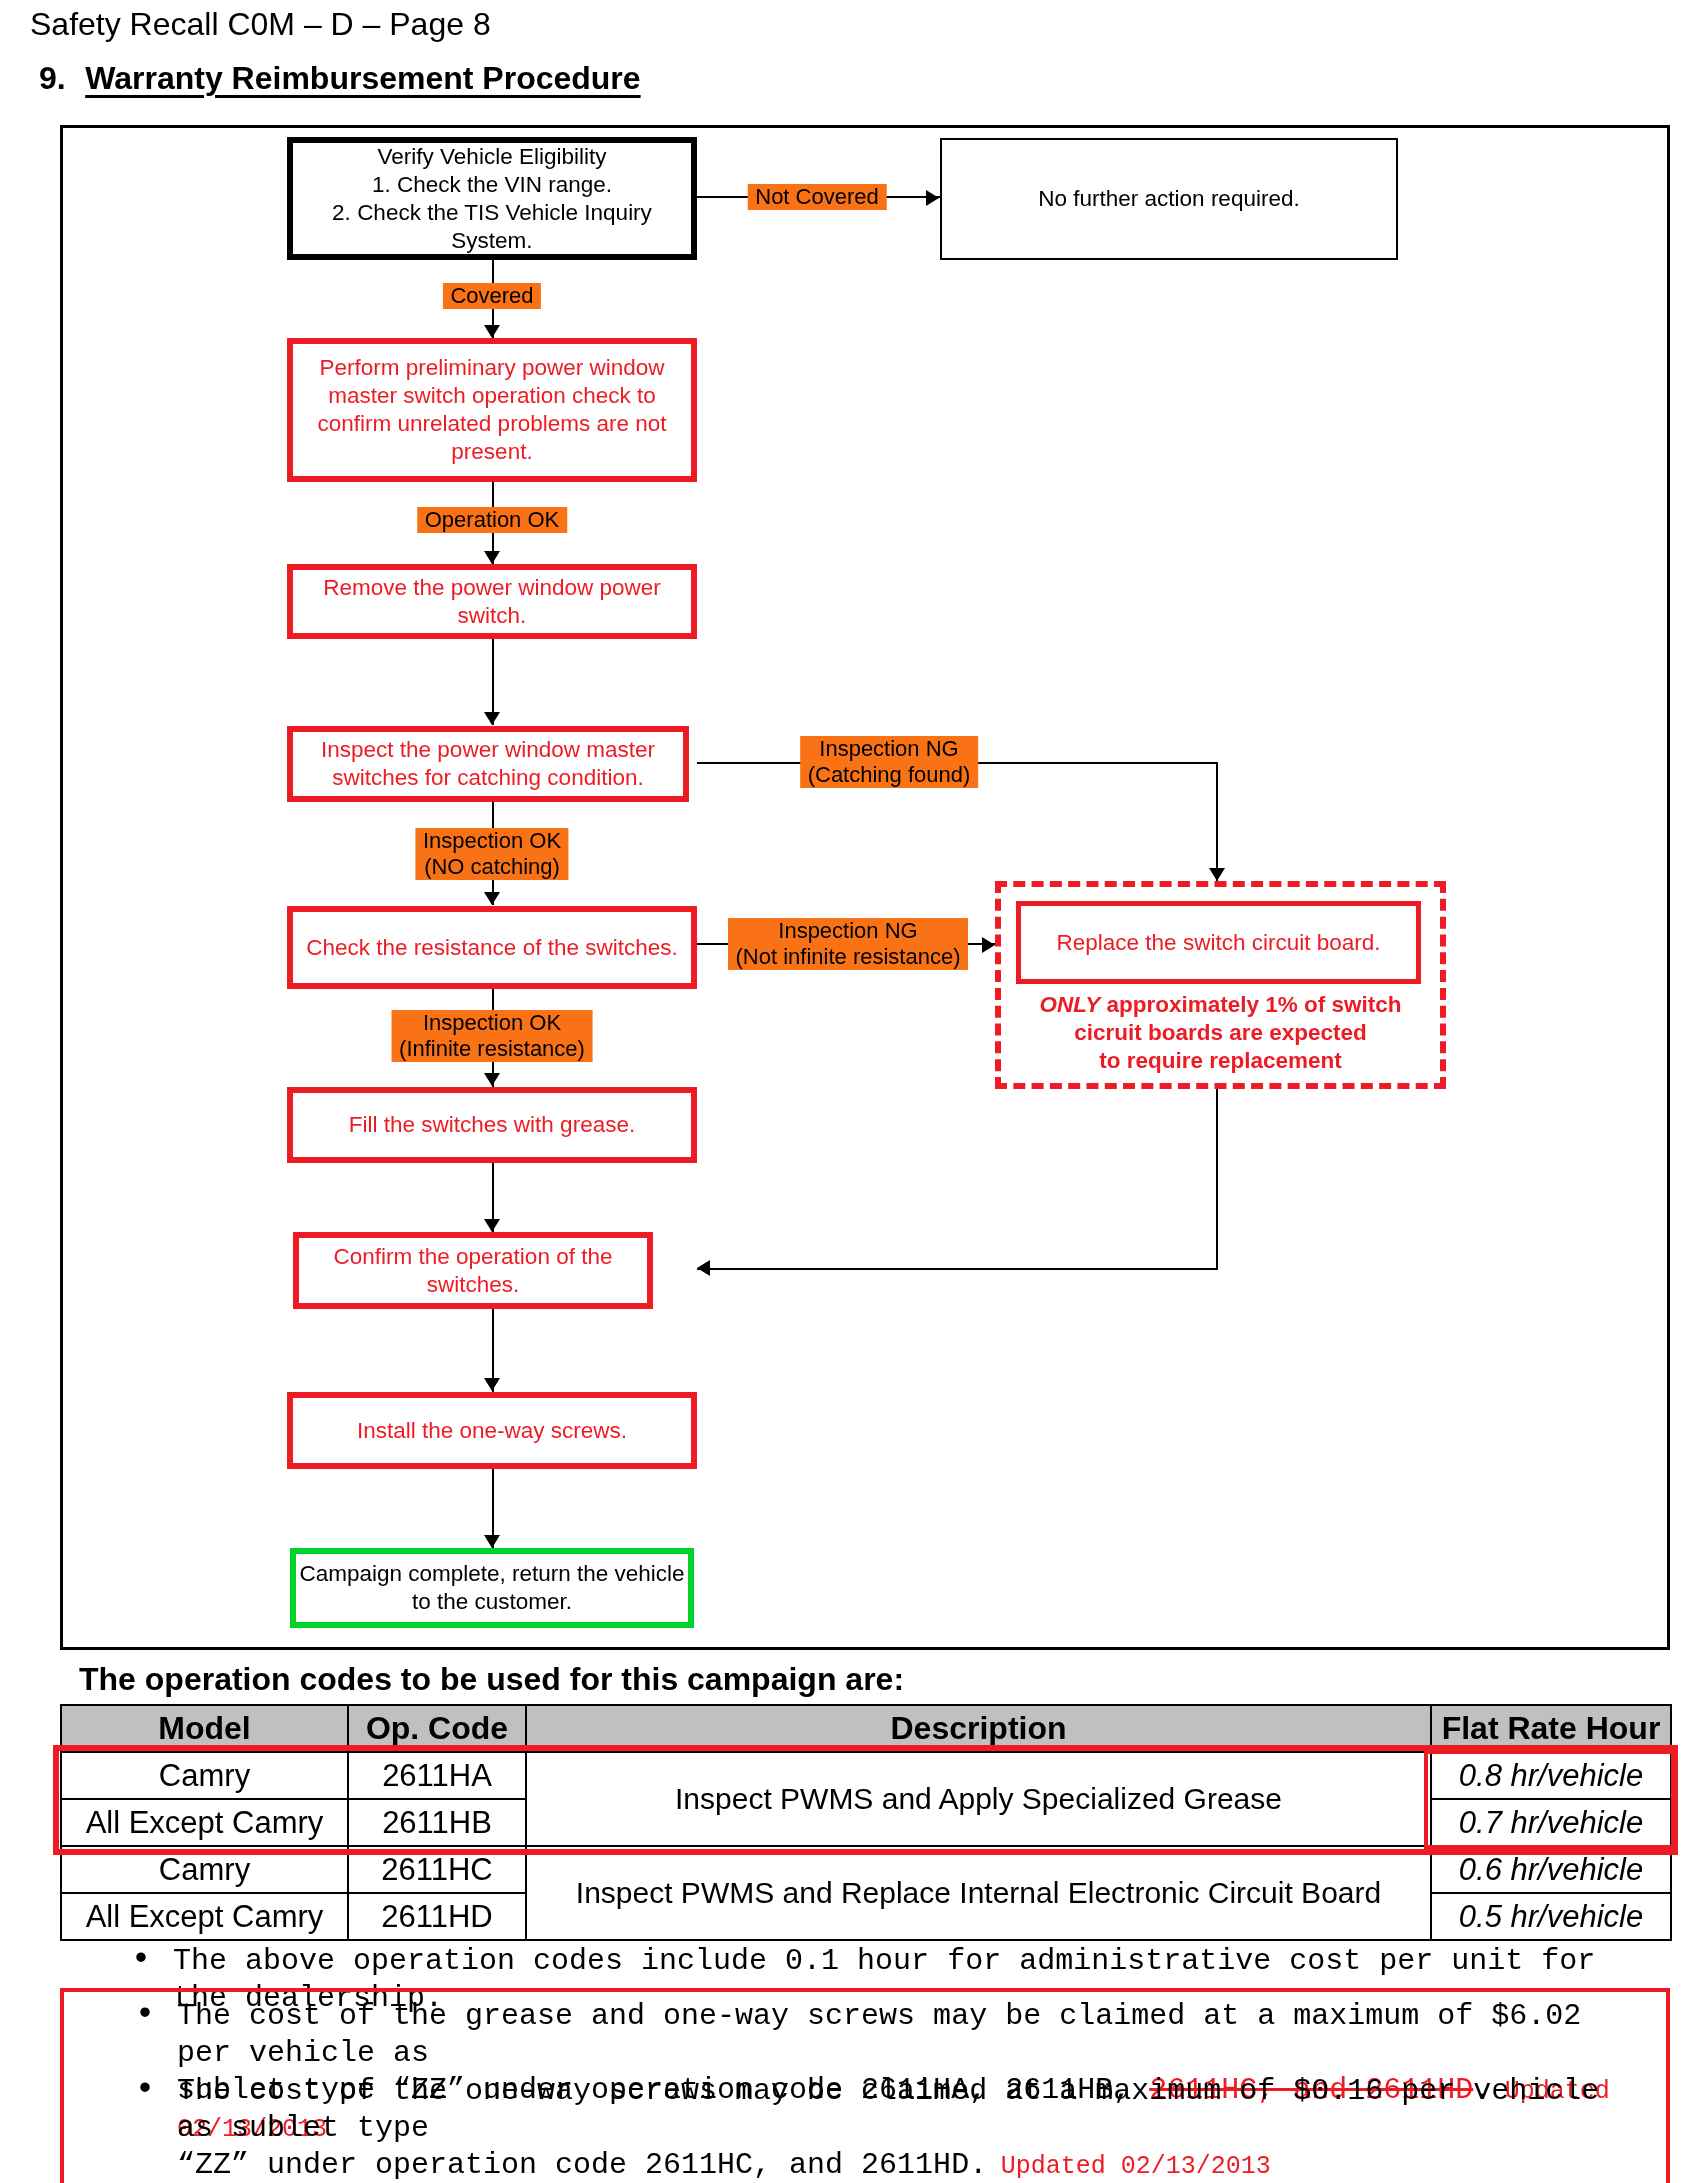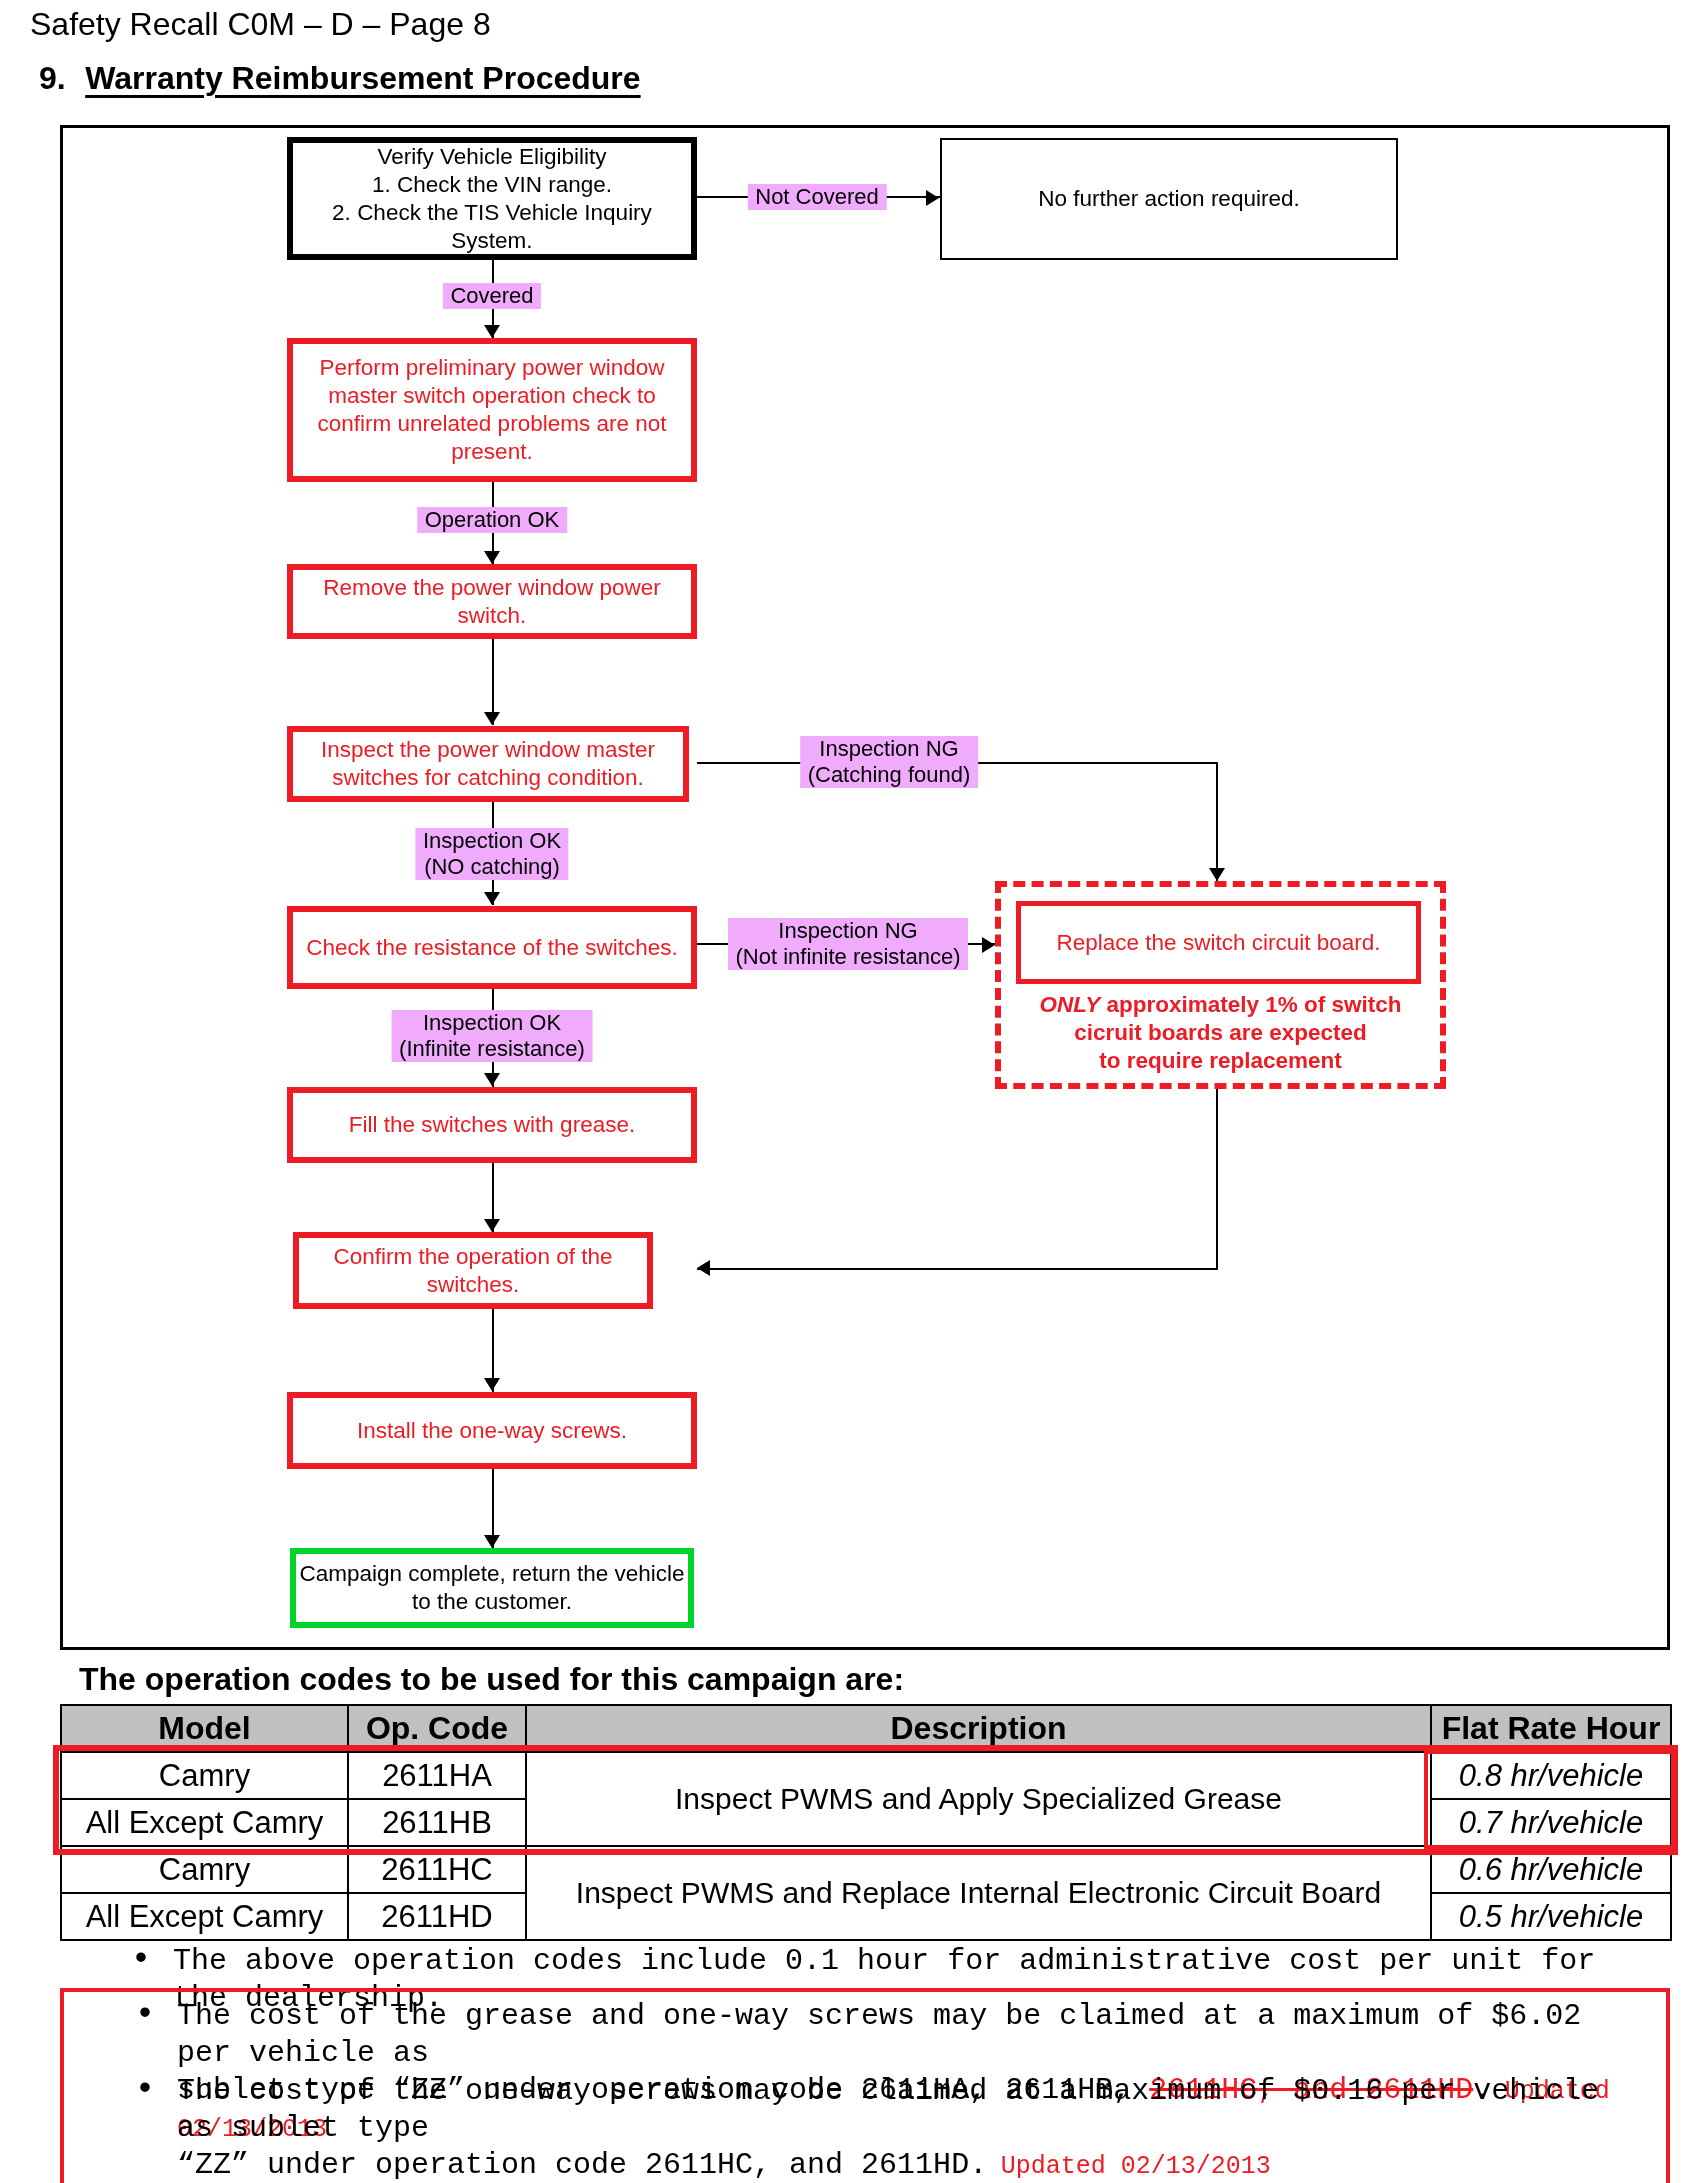--- a/index.html
+++ b/index.html
@@ -38,21 +38,21 @@
   .n-replace{left:953px;top:773px;width:405px;height:83px;border:5.3px solid var(--red);color:var(--red);}
   .n-replace-note{position:absolute;left:940px;top:863px;width:435px;text-align:center;color:var(--red);
                   font-weight:bold;font-size:22.5px;line-height:28px;white-space:pre-line;z-index:3;}
   .n-replace-note .em{font-style:italic;}
   
   .vl{position:absolute;width:2.3px;background:#000;z-index:1;}
   .hl{position:absolute;height:2.3px;background:#000;z-index:1;}
   .ad{position:absolute;width:0;height:0;border-left:8.3px solid transparent;border-right:8.3px solid transparent;border-top:13.5px solid #000;z-index:1;}
   .ar{position:absolute;width:0;height:0;border-top:8.3px solid transparent;border-bottom:8.3px solid transparent;border-left:13.5px solid #000;z-index:1;}
   .al{position:absolute;width:0;height:0;border-top:8.3px solid transparent;border-bottom:8.3px solid transparent;border-right:13.5px solid #000;z-index:1;}
-  .lbl{position:absolute;background:#f0abfc;text-align:center;font-size:22px;line-height:26px;
+  .lbl{position:absolute;background:#f97316;text-align:center;font-size:22px;line-height:26px;
        white-space:pre-line;padding:0 7.5px;transform:translateX(-50%);z-index:2;}
   
   .table-intro{left:79px;top:1661px;font-size:32px;font-weight:bold;}
   .ops-table{position:absolute;left:60px;top:1704px;width:1610px;border-collapse:collapse;font-size:31px;table-layout:fixed;}
   .ops-table th,.ops-table td{border:2.3px solid #000;text-align:center;padding:0;height:47px;overflow:hidden;}
   .ops-table th{background:var(--hdr-gray);font-weight:bold;font-size:32px;}
   .ops-table td.desc{font-size:30px;}
   .ops-table td.rate{font-style:italic;}
   .ov{position:absolute;pointer-events:none;z-index:5;}
   .ov-rows{left:53px;top:1745px;width:1625px;height:110px;border:6.8px solid var(--red);}

